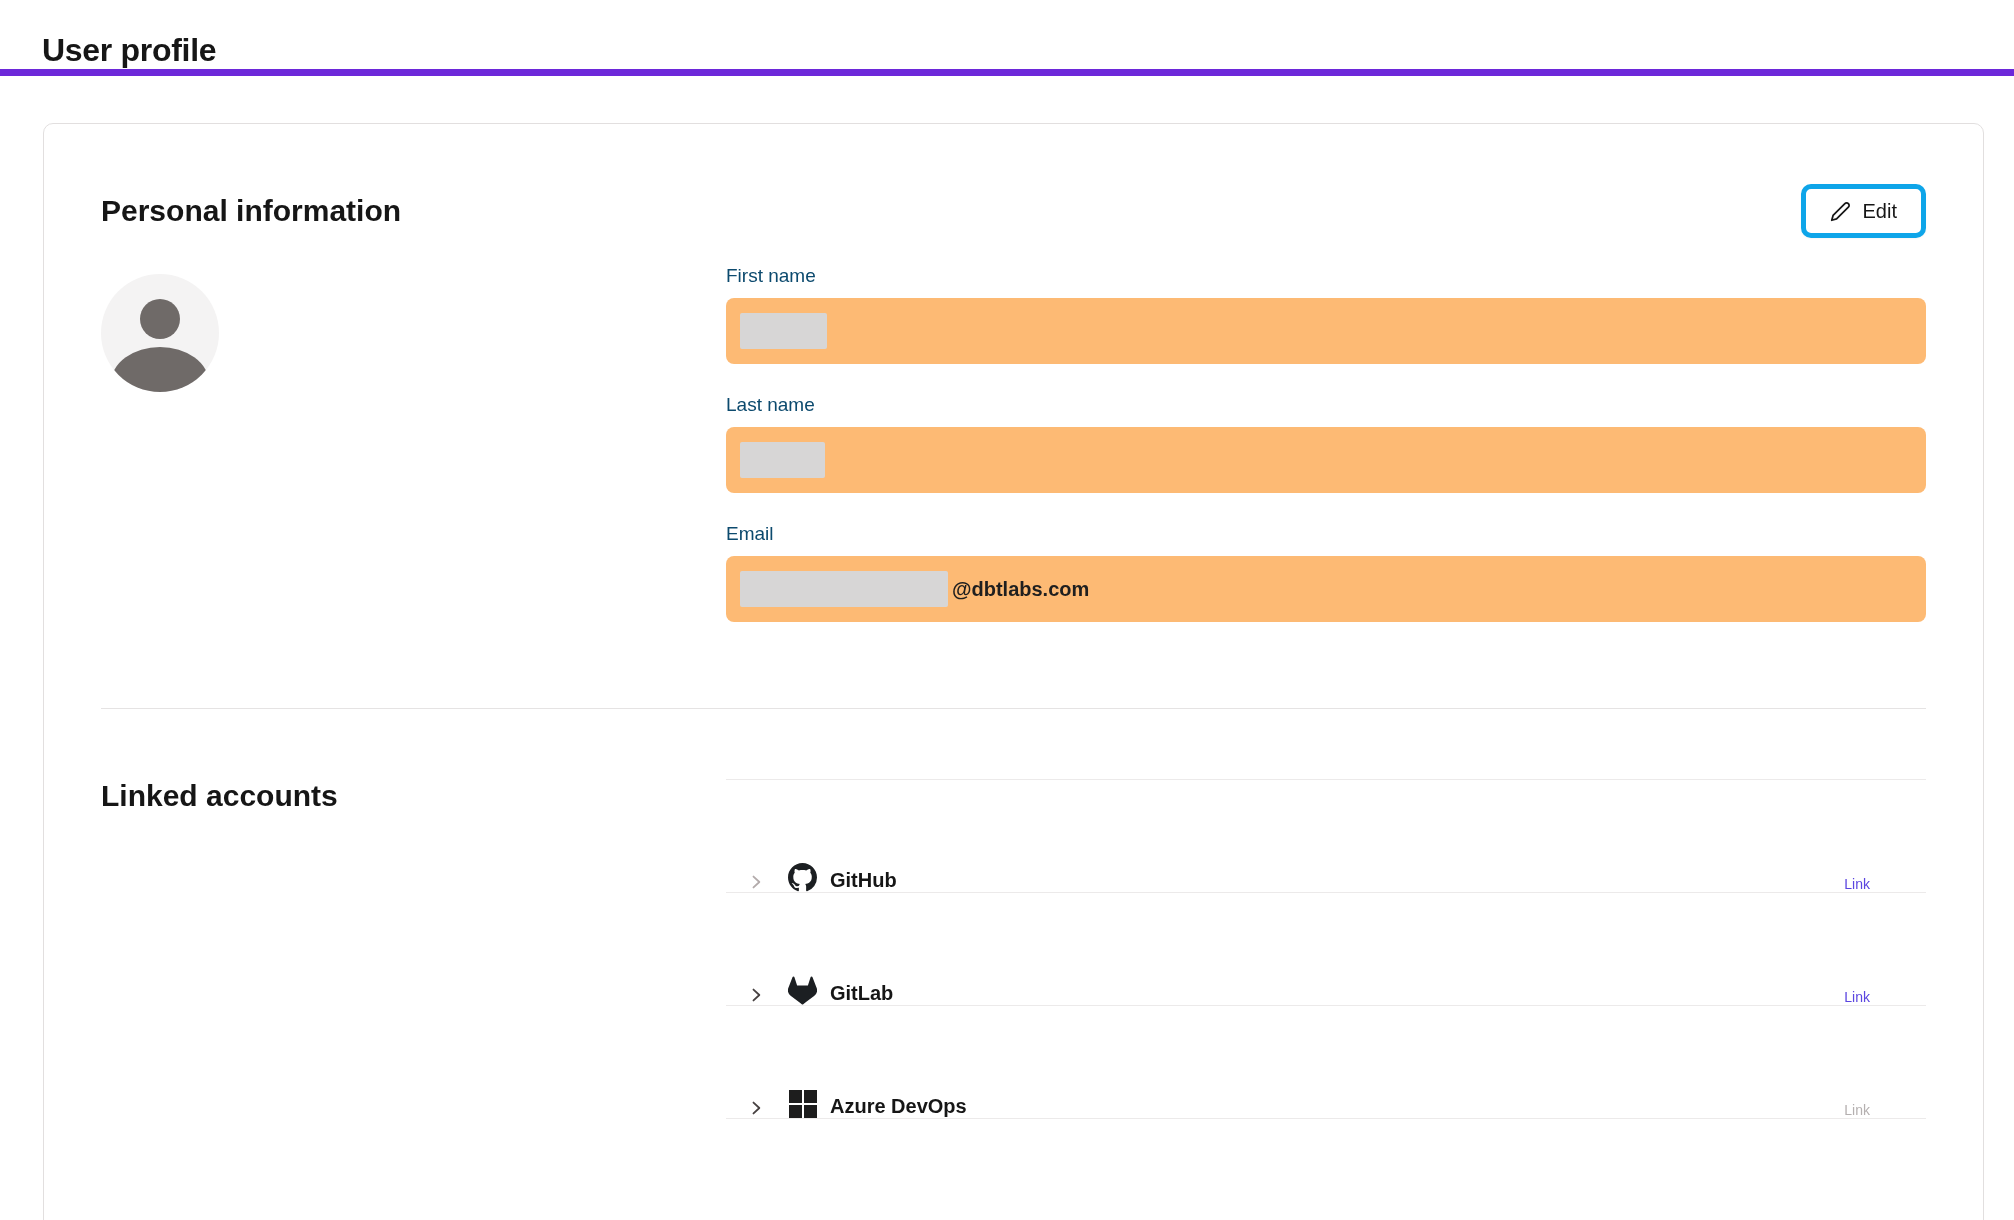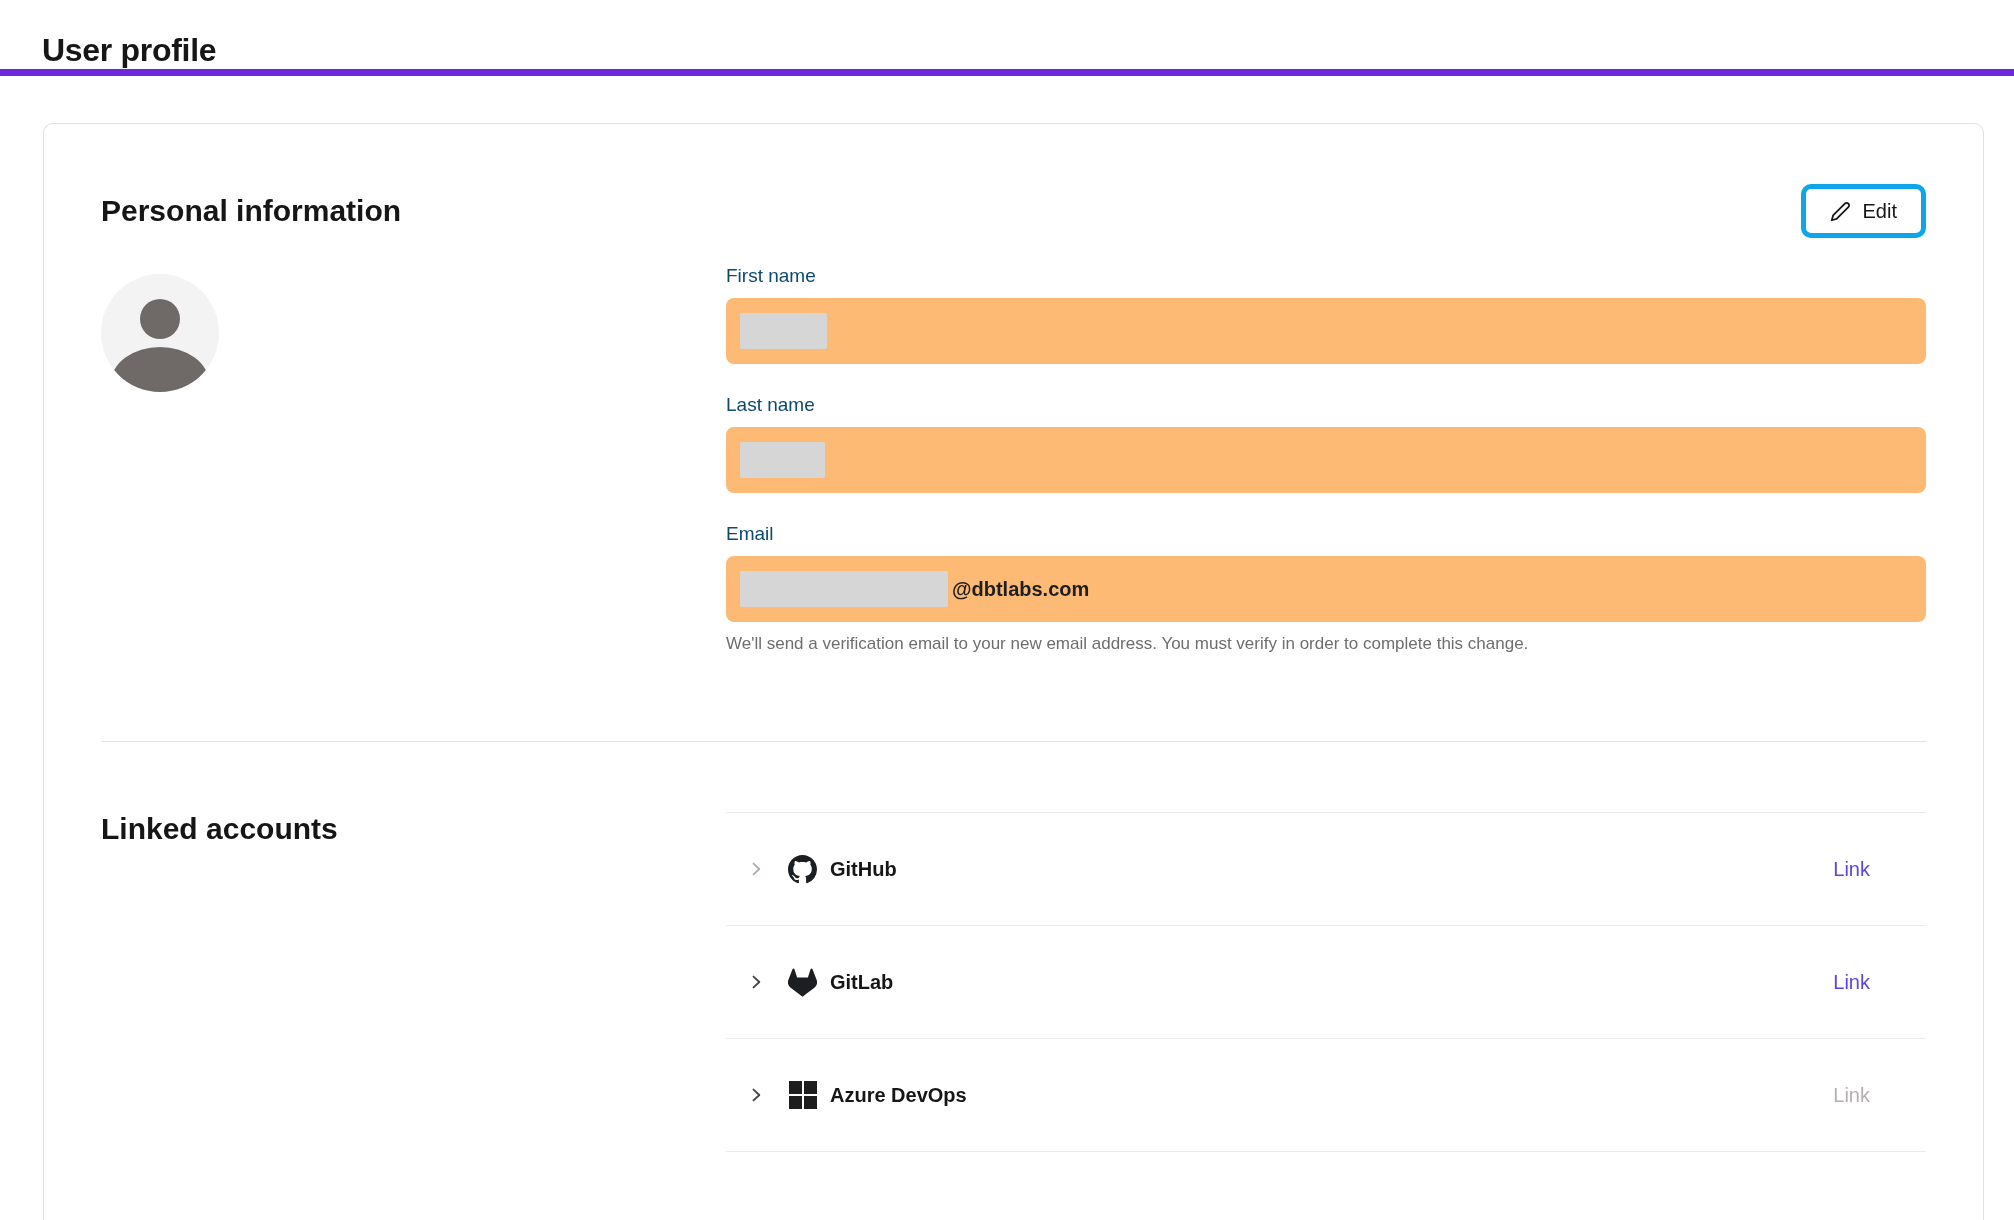--- a/index.html
+++ b/index.html
@@ -83,33 +83,33 @@
   .section-divider{
     border:none;border-top:1px solid #e5e3e3;margin:86px 0 0 0;
   }
 
   
   .linked-section{display:flex;margin-top:68px;}
   .linked-left{width:625px;flex:none;}
   .linked-list{flex:1;min-width:0;border-top:1px solid #eceaea;margin-top:2px;}
   .account-row{
     height:113px;border-bottom:1px solid #eceaea;
-    display:flex;align-items:center;padding:0 56px 0 20px;
+    display:flex;align-items:flex-end;padding:0 56px 0 20px;
   }
   .chevron{width:20px;height:20px;margin-right:22px;flex:none;cursor:pointer;}
   .chevron svg{display:block;}
   .chevron-light{color:#b3abab;}
   .chevron-dark{color:#474141;}
   .brand-icon{width:29px;height:29px;margin-right:13px;flex:none;display:flex;align-items:center;justify-content:center;}
   .brand-icon svg{display:block;}
   .ms-grid{width:28px;height:28px;display:grid;grid-template-columns:1fr 1fr;grid-template-rows:1fr 1fr;gap:2px;}
   .ms-grid span{background:#1d1d1d;}
   .account-name{font-size:20px;font-weight:600;color:#161616;}
   .link-action{
-    margin-left:auto;font-size:20px;font-weight:500;
+    margin-left:auto;font-size:14px;font-weight:500;
     color:var(--accent);cursor:pointer;
   }
   .link-action.disabled{color:var(--link-disabled);cursor:default;}
 </style>
 </head>
 <body>
 
 <header class="page-header">
   <h1>User profile</h1>
 </header>
@@ -150,21 +150,20 @@
           <span class="redacted w-last"></span>
         </div>
       </div>
 
       <div class="field">
         <div class="field-label">Email</div>
         <div class="input">
           <span class="redacted w-email"></span>
           <span class="email-suffix">@dbtlabs.com</span>
         </div>
-        <div class="helper">We'll send a verification email to your new email address. You must verify in order to complete this change.</div>
       </div>
     </div>
   </div>
 
   <hr class="section-divider">
 
   <div class="linked-section">
     <div class="linked-left">
       <h2 class="section-heading">Linked accounts</h2>
     </div>

